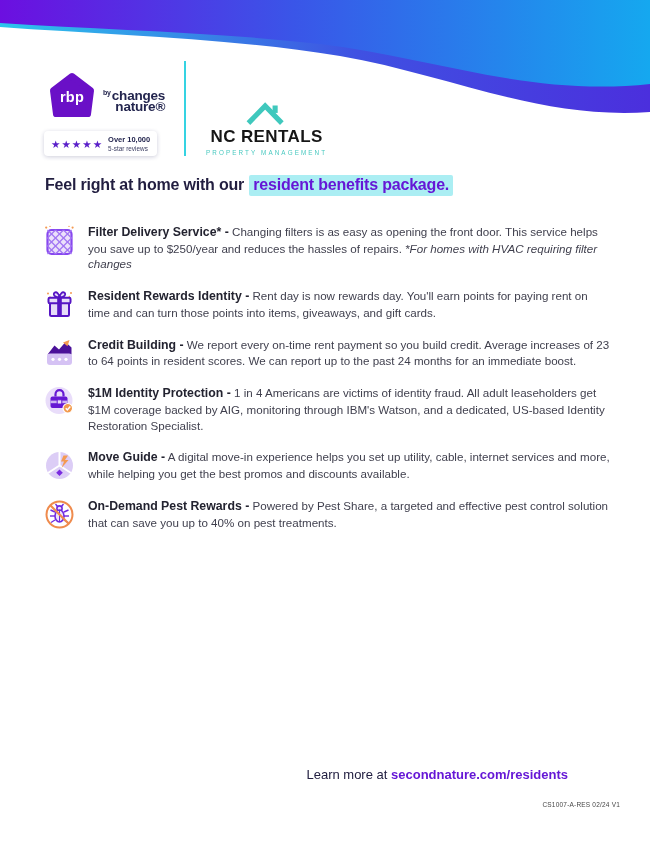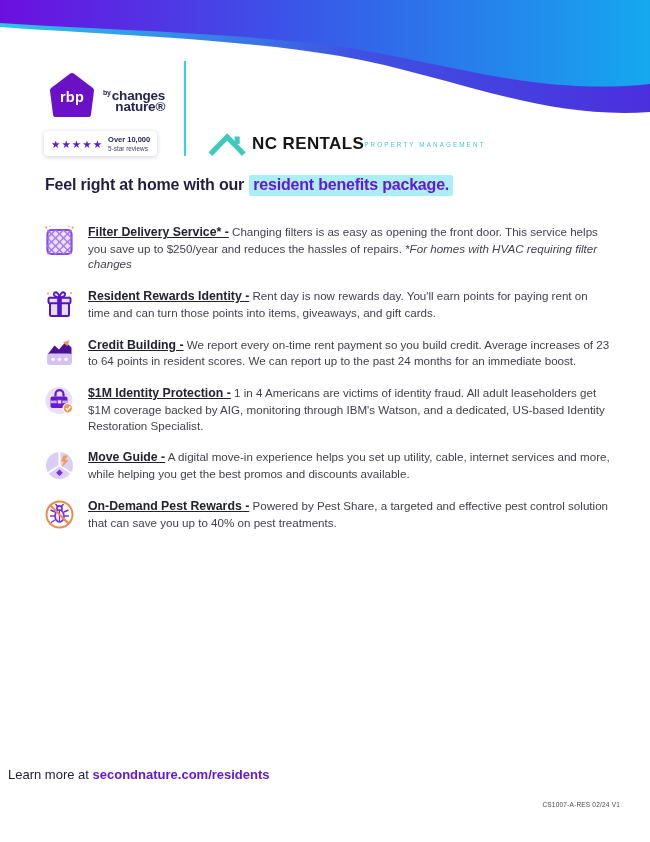--- a/index.html
+++ b/index.html
@@ -23,43 +23,43 @@
   .sn-wordmark { margin-left: 3px; text-align: right; color: #23254e; font-weight: 700;
     font-size: 13.5px; line-height: 11.5px; letter-spacing: -.2px; padding-top: 3px; }
   .sn-by { font-size: 7px; font-weight: 600; vertical-align: 5px; margin-right: 1px; }
   .reviews-badge { margin-top: 5px; display: flex; align-items: center; gap: 5px;
     background: #fff; border-radius: 4px; box-shadow: 0 1px 4px rgba(30,30,90,.22);
     padding: 4px 7px; width: fit-content; }
   .stars { color: #5a1fc9; font-size: 10.5px; letter-spacing: 1px; }
   .rv1 { font-size: 7.5px; font-weight: 700; color: #23254e; }
   .rv2 { font-size: 6.4px; color: #3c3e62; margin-top: 1px; }
   .logo-divider { width: 2px; background: #35d3e2; height: 95px; margin: 1px 20px 0 12px; }
-  .partner { display: flex; flex-direction: row; align-items: center; padding-top: 15px; }
+  .partner { display: flex; flex-direction: column; align-items: center; padding-top: 15px; }
   .partner-name { font-size: 17px; font-weight: 800; color: #161616; letter-spacing: .4px; margin-top: 2px; }
   .partner-tagline { font-size: 6.3px; color: #49c9c0; letter-spacing: 2.1px; margin-top: 2px; }
 
   
   .headline { position: absolute; top: 176px; left: 45px; width: 580px;
     font-size: 16px; font-weight: 600; color: #221e40; letter-spacing: -.2px; }
   .headline .hl { color: #6517d6; font-weight: 700; background: #abeef3;
     padding: 1px 4px 3px; border-radius: 2px; margin-left: 1px; }
 
   
   .benefits { position: absolute; top: 224px; left: 44px; width: 568px;
     display: flex; flex-direction: column; gap: 16px; }
   .benefit { display: flex; gap: 13px; align-items: flex-start; }
   .bicon { width: 31px; height: 31px; flex: 0 0 31px; margin-top: 1px; }
   .bicon svg { display: block; }
   .btext { font-size: 11.6px; line-height: 1.36; color: #3f3f4d; max-width: 522px; }
-  .btext strong { color: #232330; font-weight: 700; font-size: 12.3px; text-decoration: underline; }
+  .btext strong { color: #232330; font-weight: 700; font-size: 12.3px; }
   .btext em { font-style: italic; color: #3f3f4d; }
 
   
-  .footer { position: absolute; top: 767px; left: 0; width: 568px; text-align: left;
-    font-size: 13px; color: #232042; font-weight: 500; margin-left: 8px; }
+  .footer { position: absolute; top: 767px; left: 0; width: 568px; text-align: right;
+    font-size: 13px; color: #232042; font-weight: 500; }
   .footer .link { color: #6517d6; font-weight: 700; cursor: pointer; }
   .doc-code { position: absolute; top: 801px; right: 30px; font-size: 6.5px; color: #474747; letter-spacing: .2px; }
 </style>
 </head>
 <body>
 
 <div class="page">
 
   <div class="wave-header">
     <svg width="650" height="130" viewBox="0 0 650 130" preserveAspectRatio="none">

